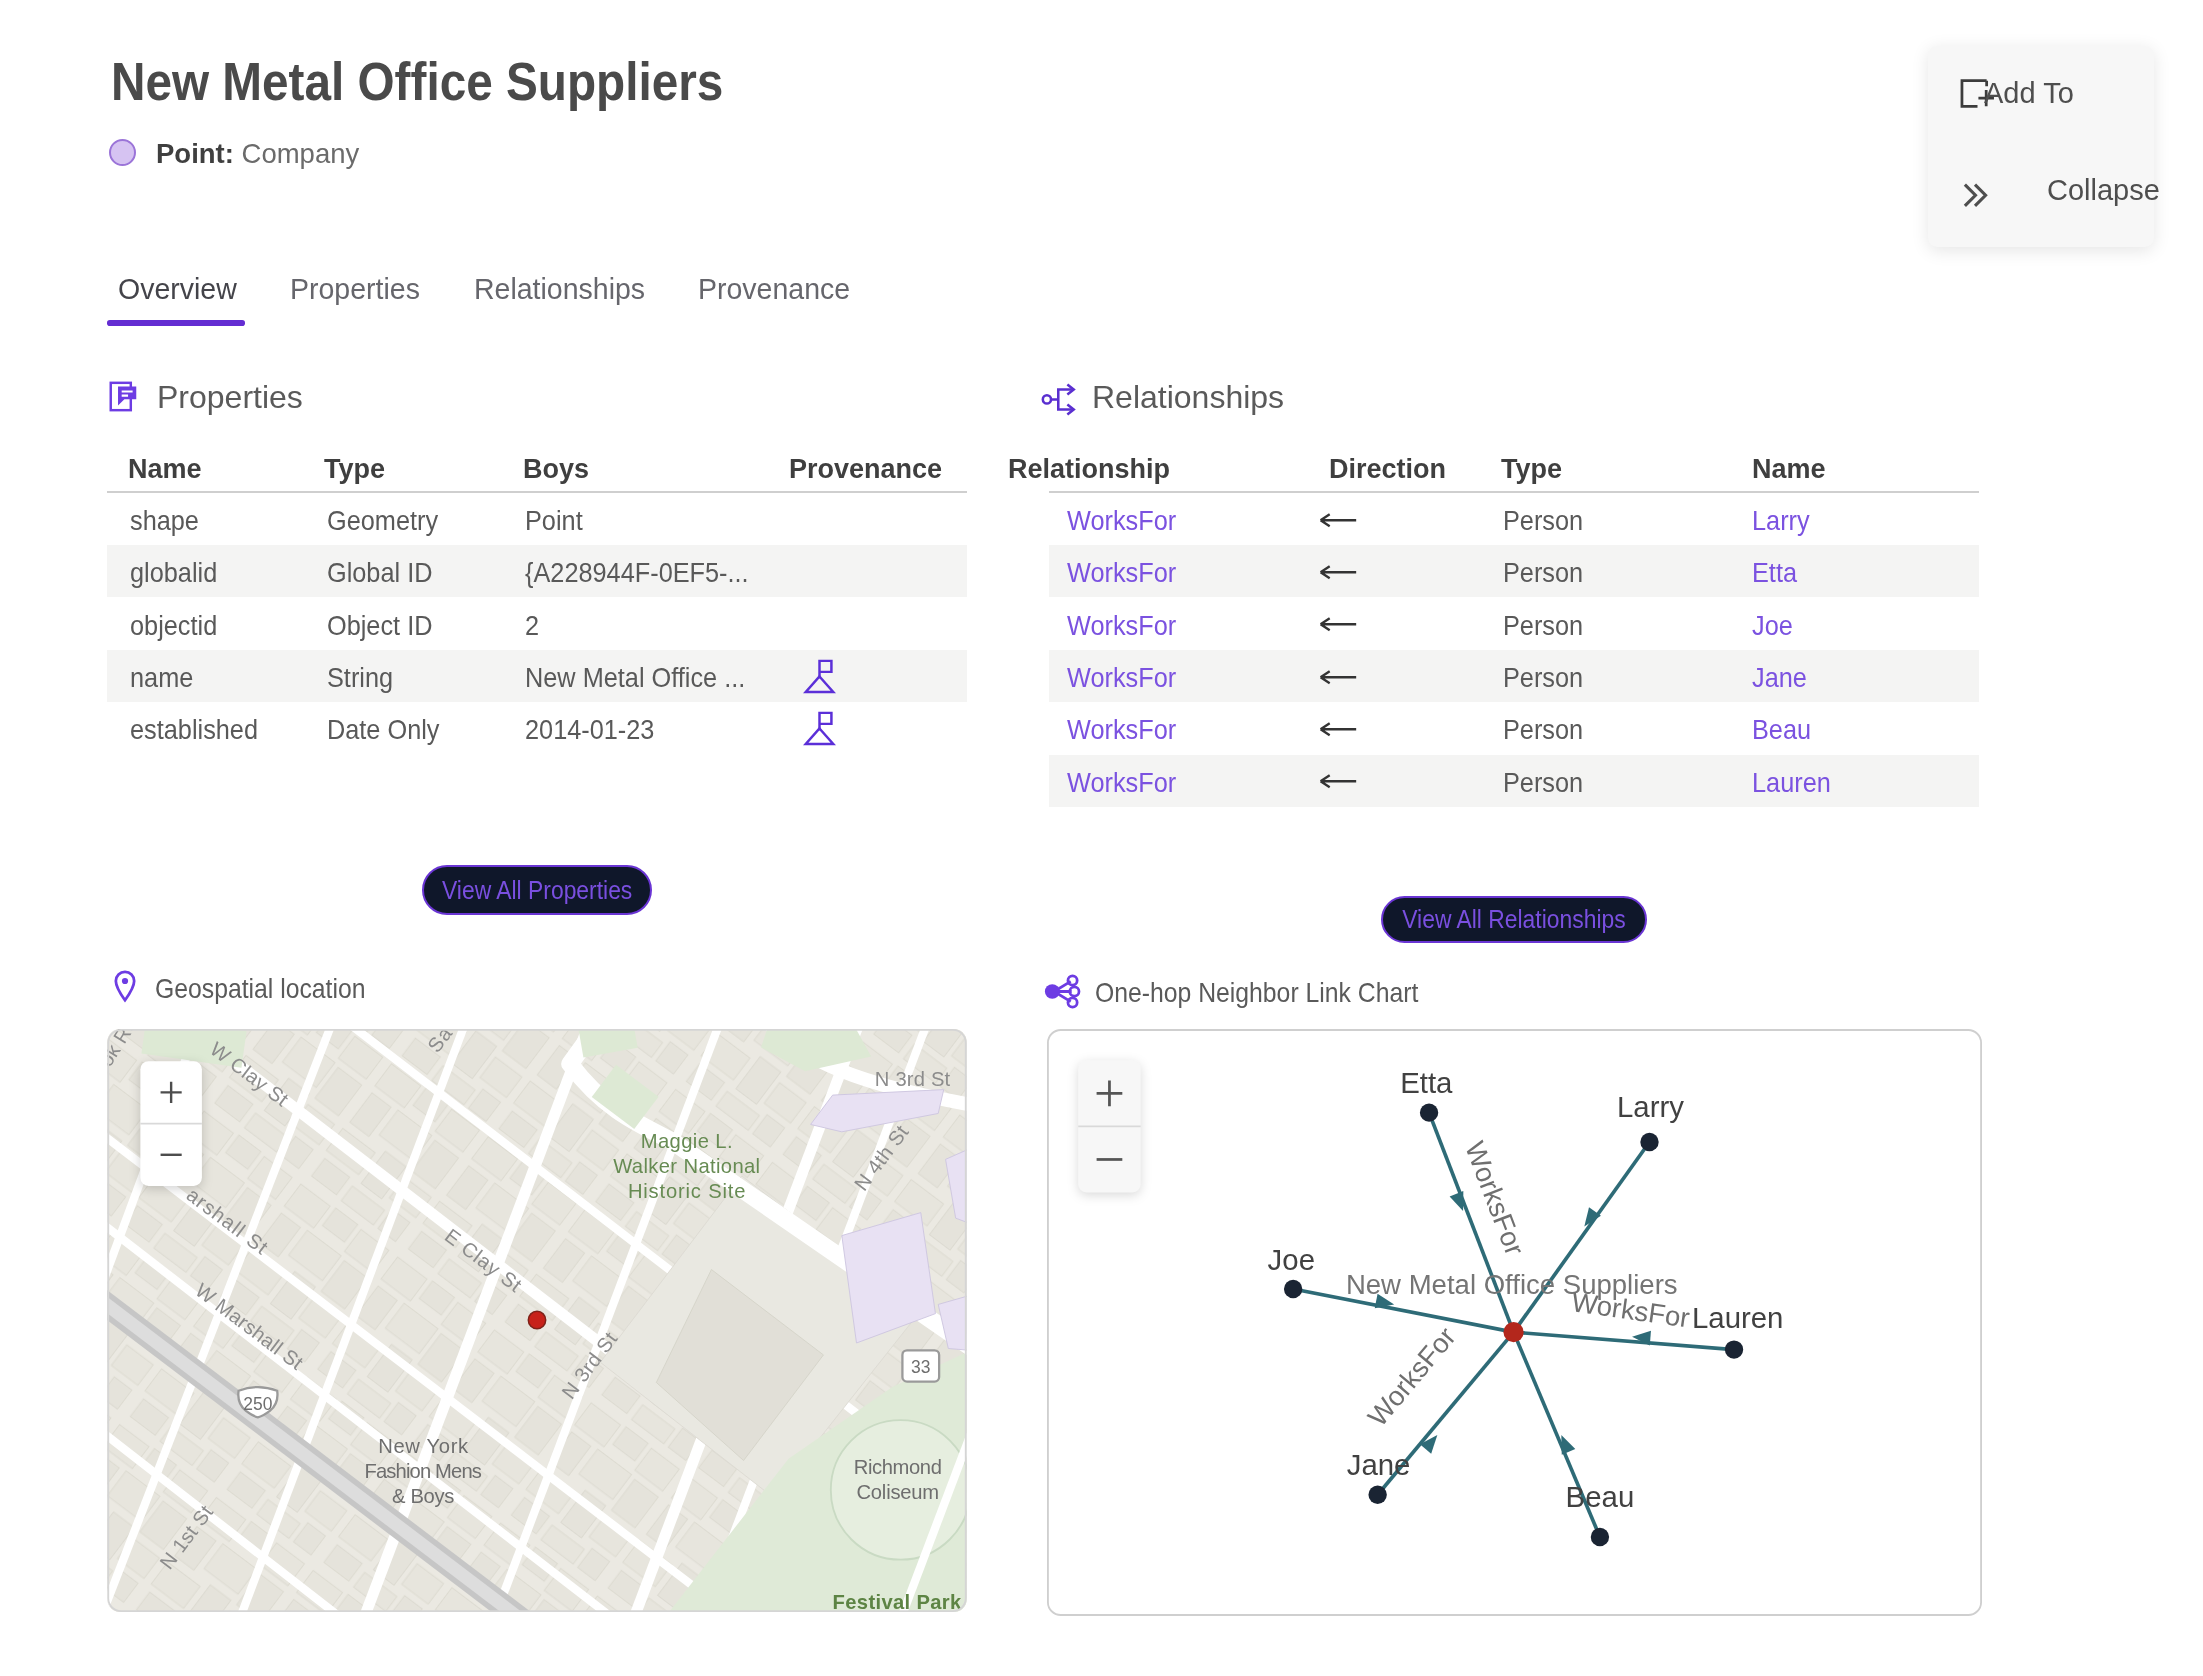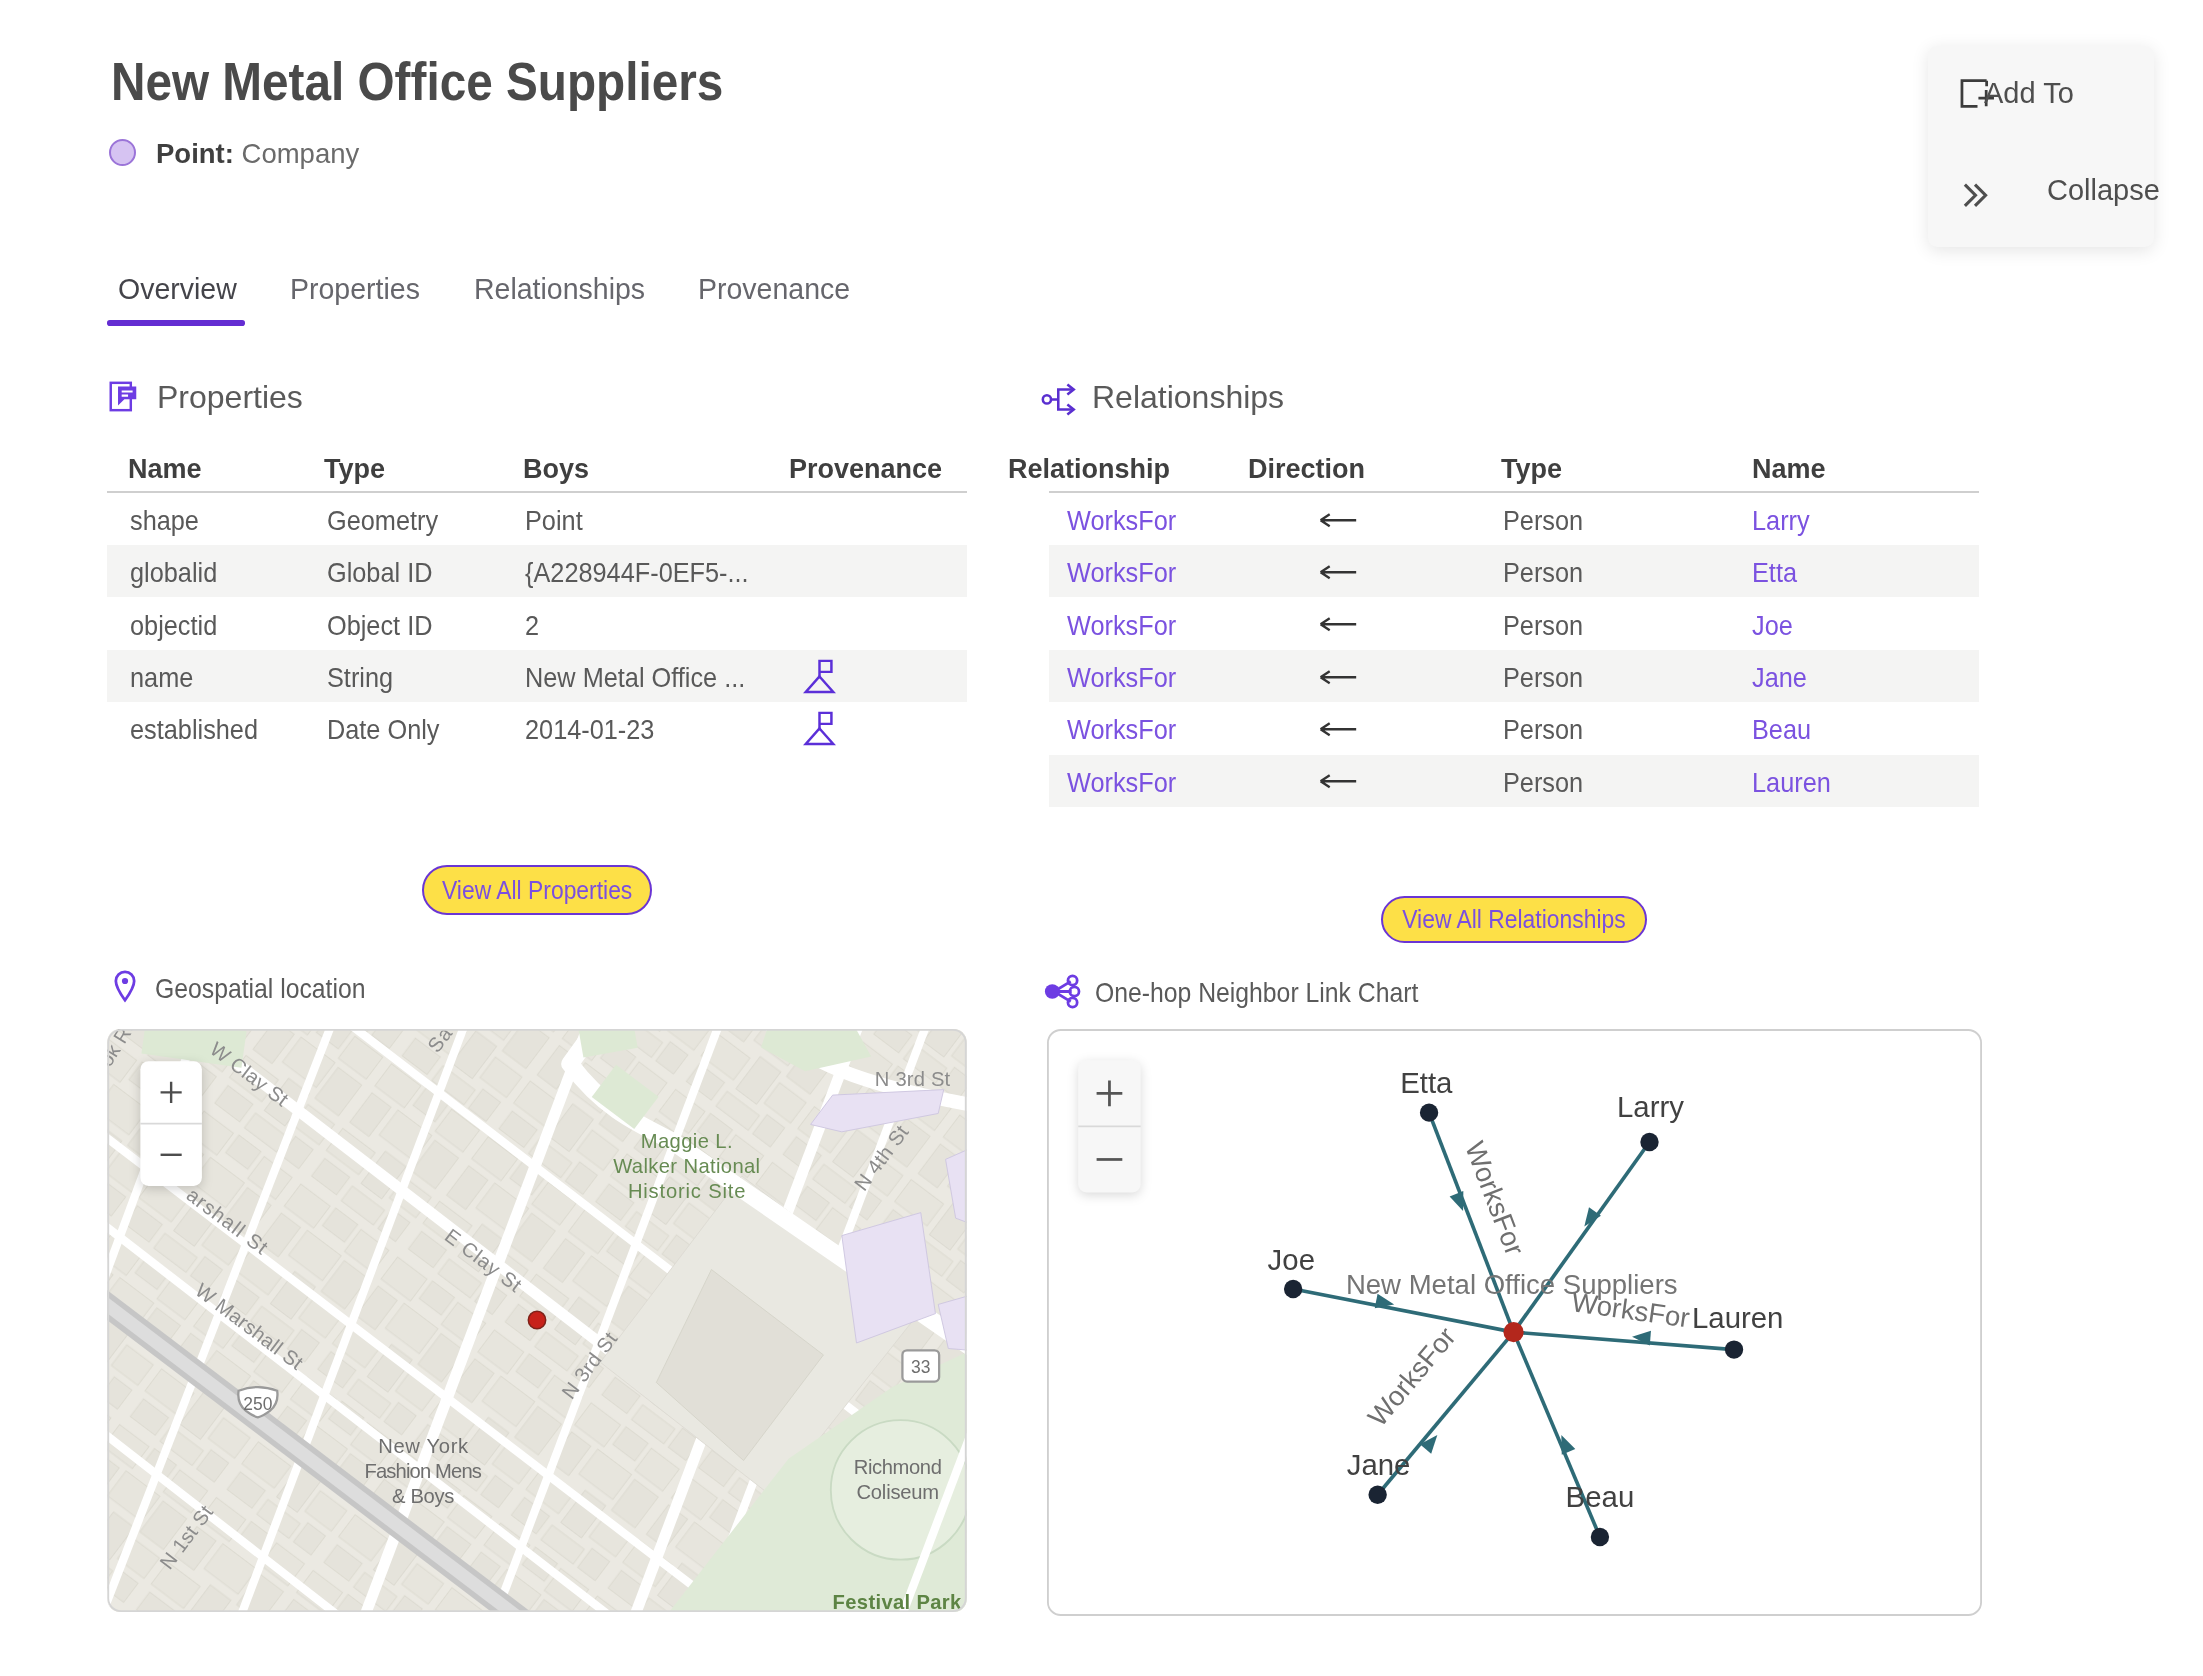--- a/index.html
+++ b/index.html
@@ -11,21 +11,21 @@
 .entline b{color:#3f3f3f;}
 .tab{top:272px;font-size:30px;color:#66666c;white-space:nowrap;transform:scaleX(.95);transform-origin:left top;}
 .tab.active{color:#44444a;}
 .tabline{left:107px;top:320px;width:138px;height:5.5px;background:#642dd2;border-radius:2.8px;}
 .sechead{font-size:32px;color:#5a5a5a;white-space:nowrap;}
 .th{font-size:27px;font-weight:700;color:#3f3f3f;white-space:nowrap;}
 .td{font-size:27.5px;color:#595959;white-space:nowrap;transform:scaleX(.92);transform-origin:left top;}
 .tdl{font-size:27.5px;color:#7b52e0;white-space:nowrap;transform:scaleX(.92);transform-origin:left top;}
 .stripe{background:#f4f4f3;}
 .hdivider{height:1.8px;background:#cfcfcf;}
-.pillbtn{border:2.3px solid #6a35d4;border-radius:26px;color:#7a4fe0;font-size:26px;display:flex;align-items:center;justify-content:center;background:#fde047;white-space:nowrap;}
+.pillbtn{border:2.3px solid #6a35d4;border-radius:26px;color:#7a4fe0;font-size:26px;display:flex;align-items:center;justify-content:center;background:#0f172a;white-space:nowrap;}
 .pillbtn span{display:inline-block;transform:scaleX(.88);}
 .bhead{font-size:27.5px;color:#5a5a5a;white-space:nowrap;transform:scaleX(.90);transform-origin:left top;}
 .card{left:1928px;top:46px;width:226px;height:201px;background:#f7f7f7;border-radius:9.2px;box-shadow:0 3.7px 16.5px rgba(0,0,0,.10);}
 .cardtxt{font-size:29px;color:#4e4e4e;white-space:nowrap;}
 </style>
 </head>
 <body>
 
 <div class="abs title">New Metal Office Suppliers</div>
 <div class="abs entcircle"></div>
@@ -93,21 +93,21 @@
   <path d="M29 4.5 l7 5.5 -7 5.5 M29 26.5 l7 5.5 -7 5.5" fill="none" stroke="#5a2fd0" stroke-width="2.8"></path>
 </svg>
 <div class="abs sechead" style="left:1092px;top:379px;">Relationships</div>
 
 <div class="abs stripe" style="left:1049px;top:545px;width:930px;height:52px;"></div>
 <div class="abs stripe" style="left:1049px;top:650px;width:930px;height:52px;"></div>
 <div class="abs stripe" style="left:1049px;top:755px;width:930px;height:52px;"></div>
 <div class="abs hdivider" style="left:1049px;top:491px;width:930px;"></div>
 
 <div class="abs th" style="left:1008px;top:454px;">Relationship</div>
-<div class="abs th" style="left:1248px;top:454px;">Direction</div>
+<div class="abs th" style="left:1329px;top:454px;">Direction</div>
 <div class="abs th" style="left:1501px;top:454px;">Type</div>
 <div class="abs th" style="left:1752px;top:454px;">Name</div>
 
 <div class="abs tdl" style="left:1067px;top:505px;">WorksFor</div>
 <div class="abs td" style="left:1503px;top:505px;">Person</div>
 <div class="abs tdl" style="left:1752px;top:505px;">Larry</div>
 <div class="abs tdl" style="left:1067px;top:557px;">WorksFor</div>
 <div class="abs td" style="left:1503px;top:557px;">Person</div>
 <div class="abs tdl" style="left:1752px;top:557px;">Etta</div>
 <div class="abs tdl" style="left:1067px;top:610px;">WorksFor</div>

